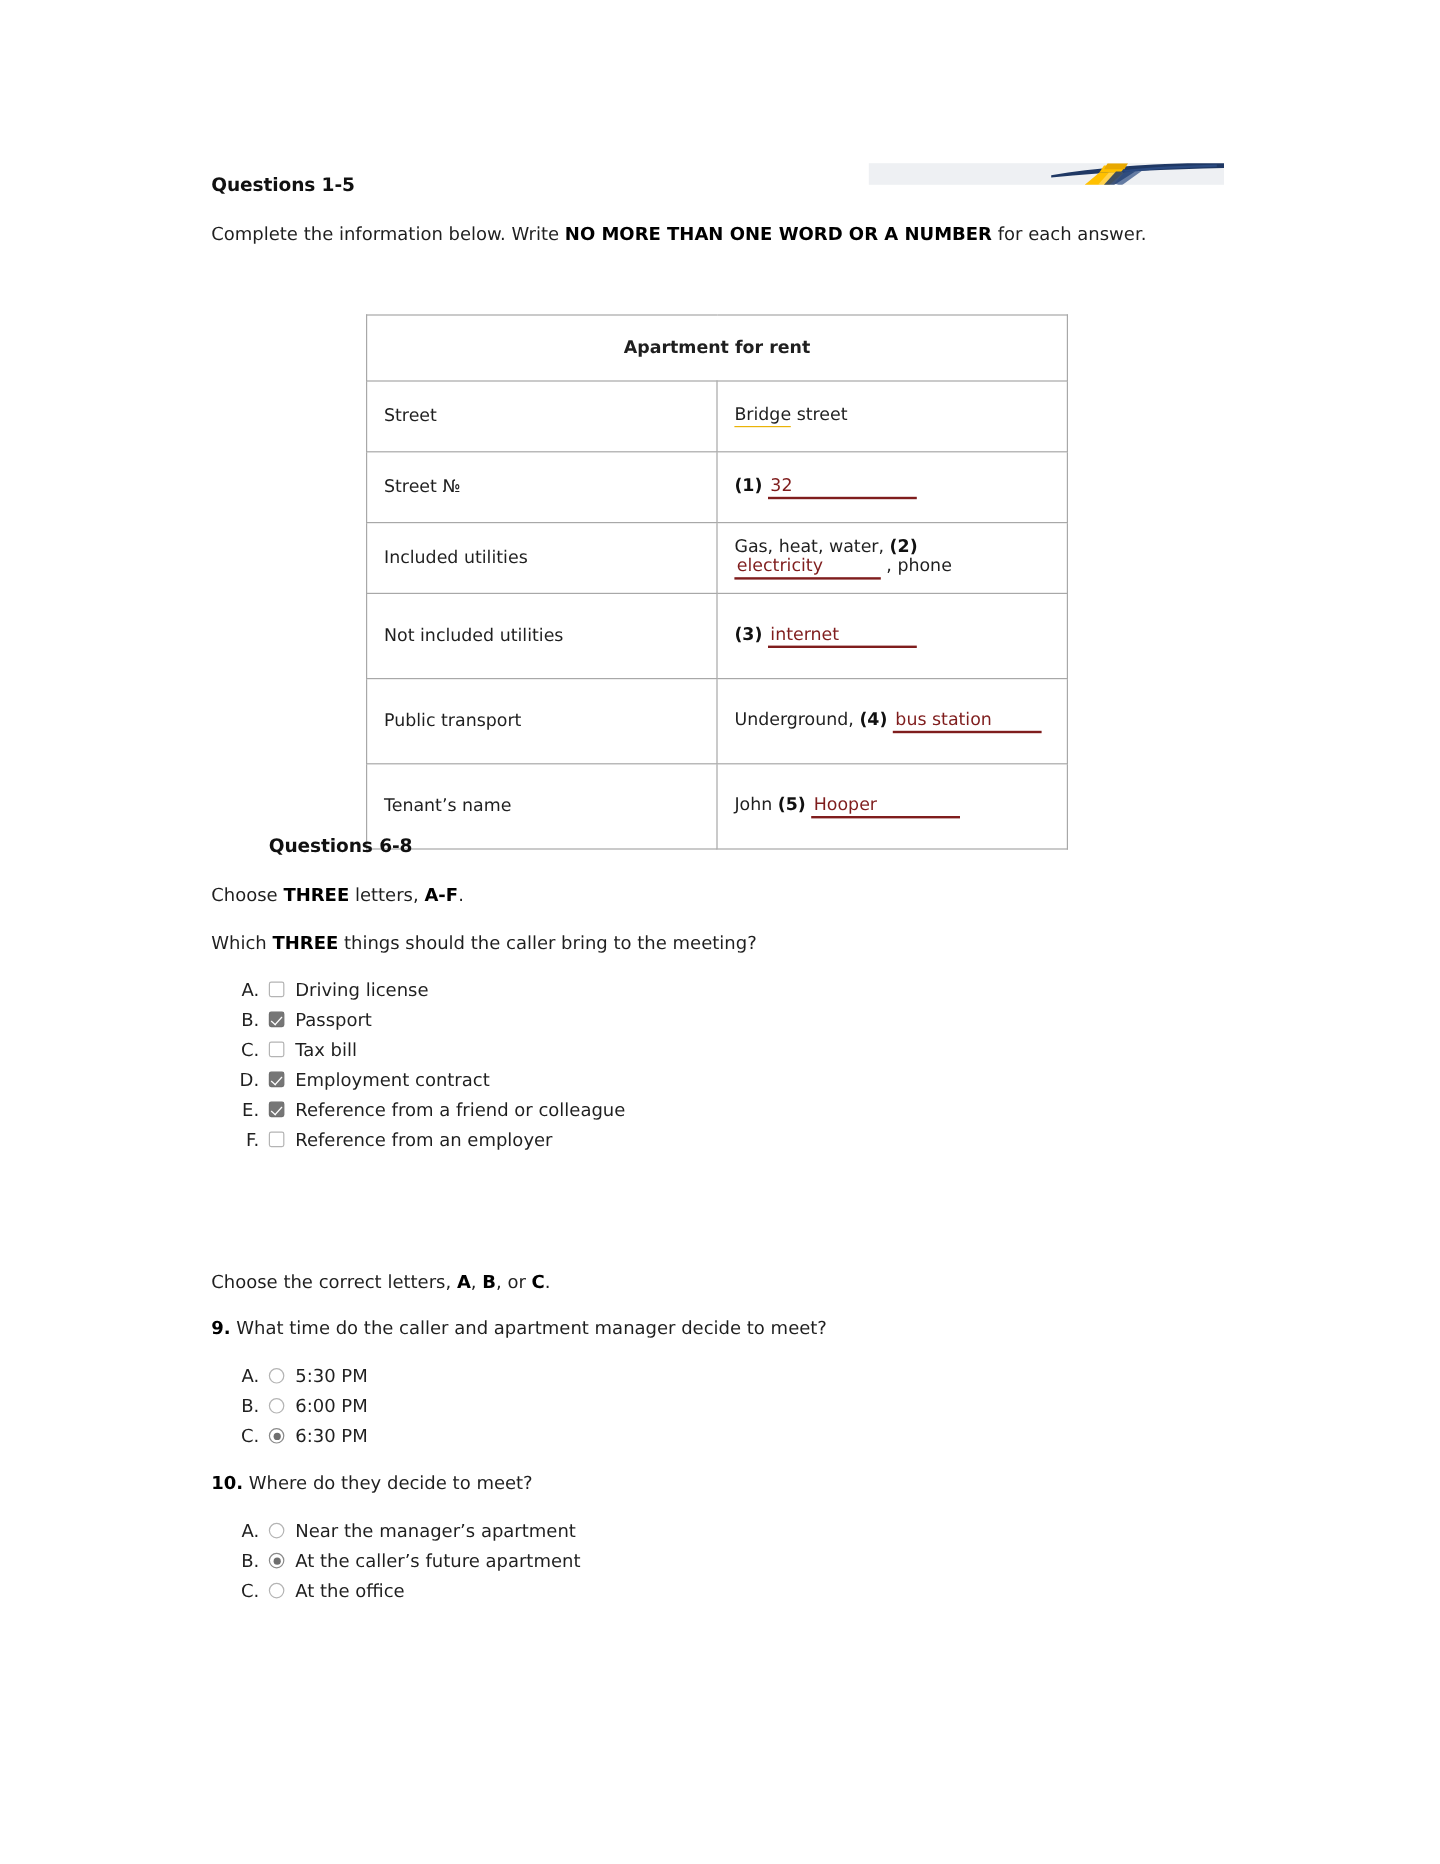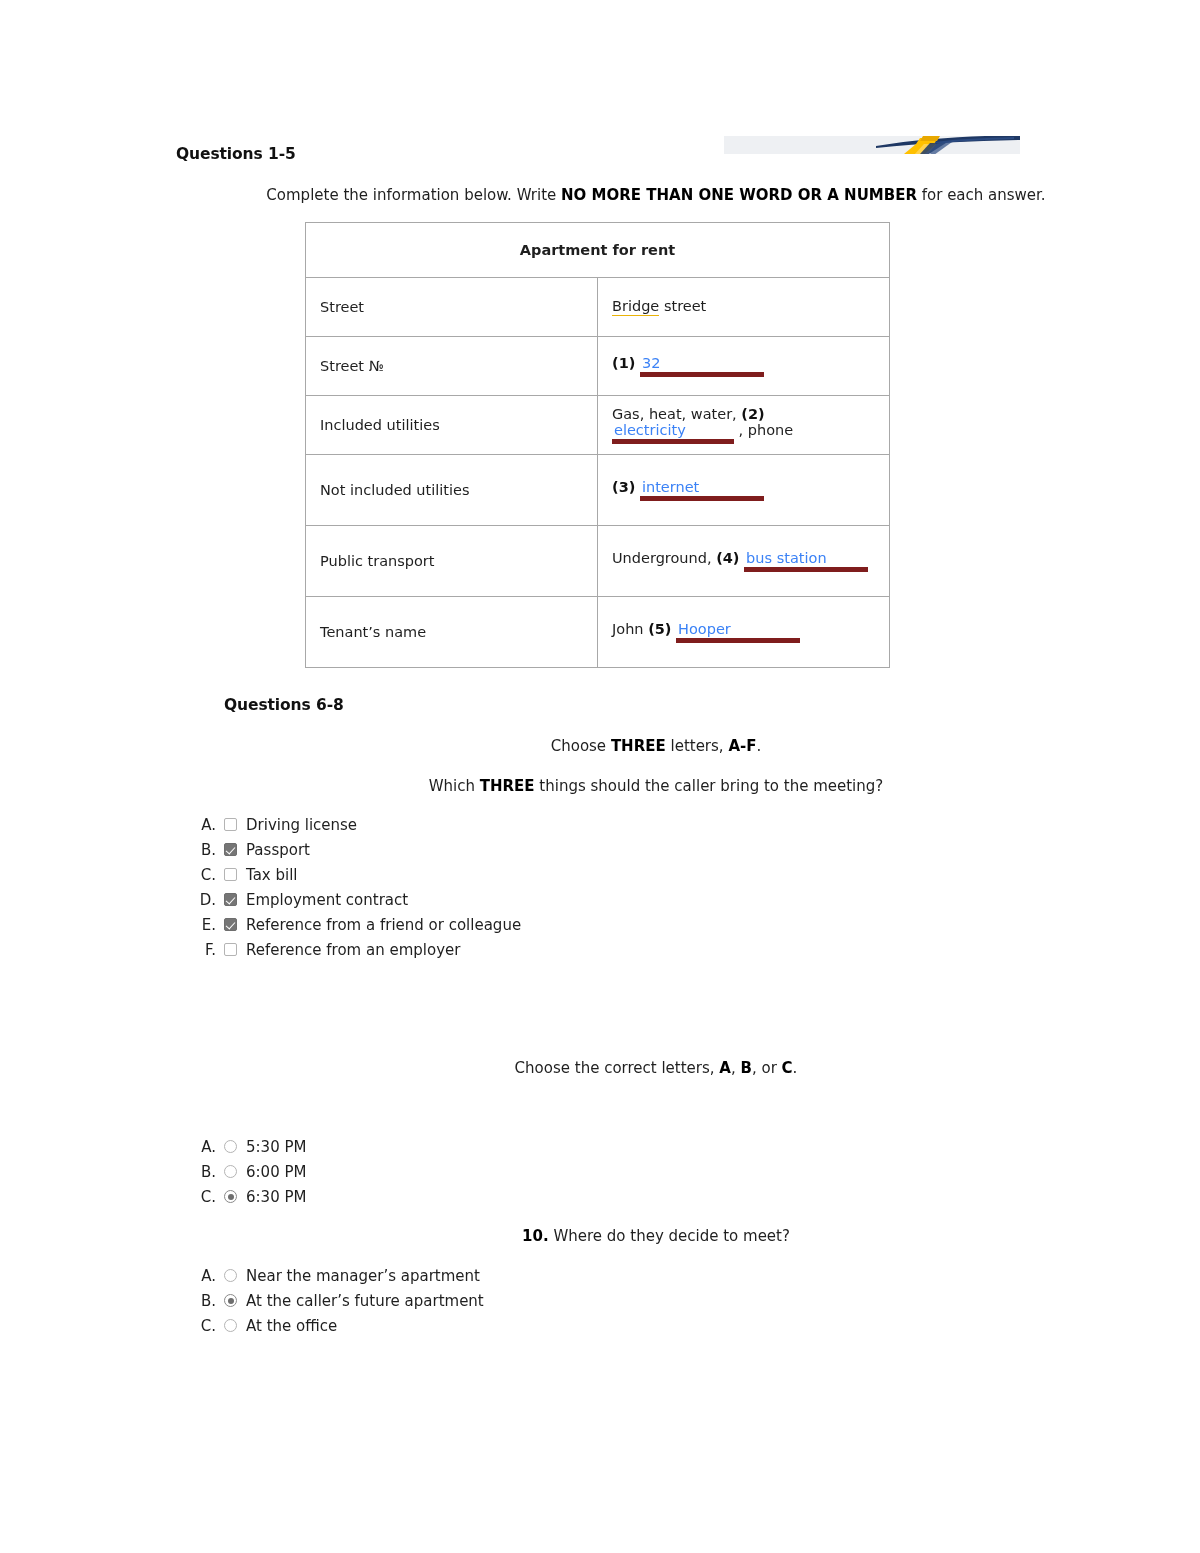--- a/index.html
+++ b/index.html
@@ -51,35 +51,35 @@
   .h-section {
     font-size: 15.5px;
     font-weight: bold;
     color: #111111;
     letter-spacing: -0.1px;
   }
   .para {
     font-size: 15px;
     color: #1f1f1f;
     line-height: 1.45;
-    text-align: center;
   }
   .para b, .bold { font-weight: bold; color: #000; }
 
   
   .tbl-wrap {
     position: absolute;
     left: 305px;
     top: 222px;
     width: 585px;
   }
   table.rent {
     border-collapse: collapse;
     width: 585px;
     table-layout: fixed;
+    margin-top: 40px;
   }
   table.rent td {
     border: 1px solid #a8a8a8;
     font-size: 14.5px;
     color: #1f1f1f;
     vertical-align: middle;
     padding: 0 14px;
   }
   td.th-cell {
     text-align: center;
@@ -97,26 +97,26 @@
   td.value-cell {
     height: 58px;
   }
   td.tall { height: 70px; }
 
   .qnum {
     font-weight: bold;
     color: #111111;
   }
   .ans {
-    color: #3b82f6;
+    color: #7f1d1d;
     text-decoration: none;
     position: relative;
     display: inline-block;
     min-width: 92px;
-    border-bottom: 5px solid #7f1d1d;
+    border-bottom: 2px solid #7f1d1d;
     padding: 0 2px 1px 2px;
   }
   .ans.short { min-width: 120px; }
   .ans.wide { min-width: 118px; }
   .ans.plain {
     color: #1f1f1f;
     min-width: 0;
     border-bottom: 1px solid #eab308;
     padding: 0 0 1px 0;
   }
@@ -321,20 +321,23 @@
       <span class="cbox off"></span>
       <span class="opt-label">Reference from an employer</span>
     </div>
   </div>
 
 
   <div class="content para" style="top:1058px;">
     <span>Choose the correct letters, </span><b>A</b><span>, </span><b>B</b><span>, or </span><b>C</b><span>.</span>
   </div>
 
+  <div class="content para" style="top:1097px;">
+    <b>9.</b><span> What time do the caller and apartment manager decide to meet?</span>
+  </div>
 
   <div class="opt-list" style="top:1134px;">
     <div class="opt-row">
       <span class="opt-letter">A.</span>
       <span class="radio"></span>
       <span class="opt-label">5:30 PM</span>
     </div>
     <div class="opt-row">
       <span class="opt-letter">B.</span>
       <span class="radio"></span>

